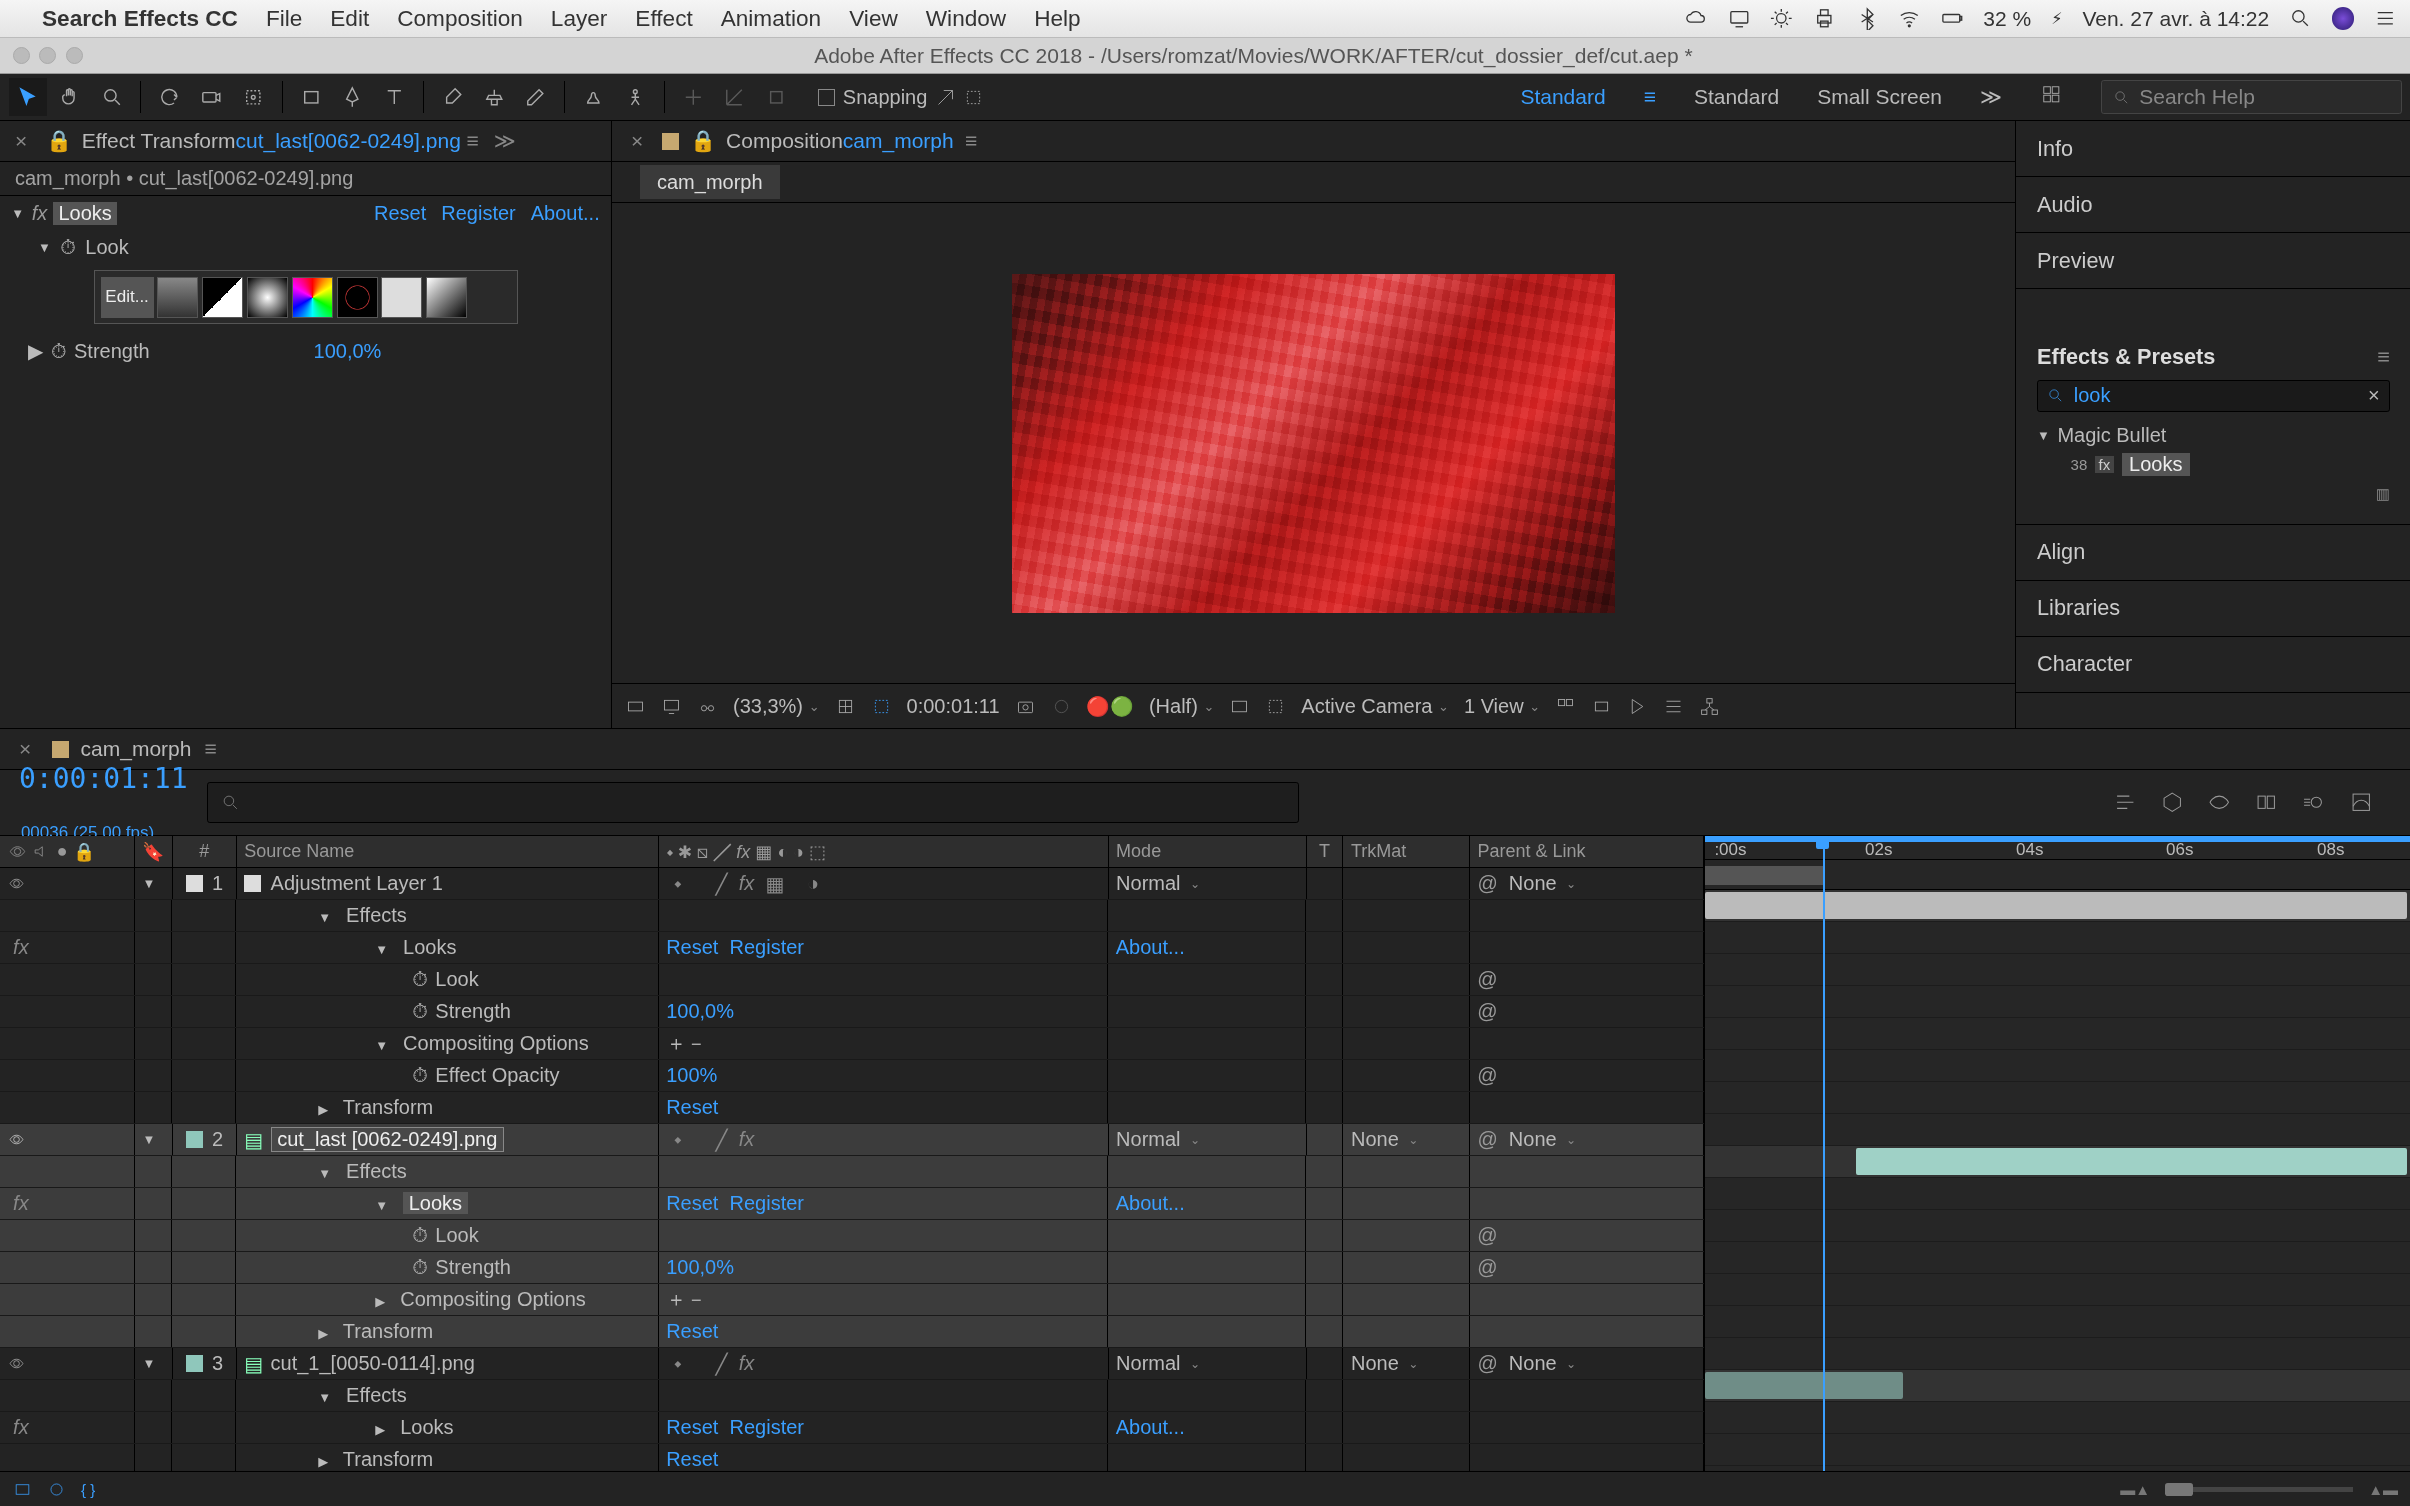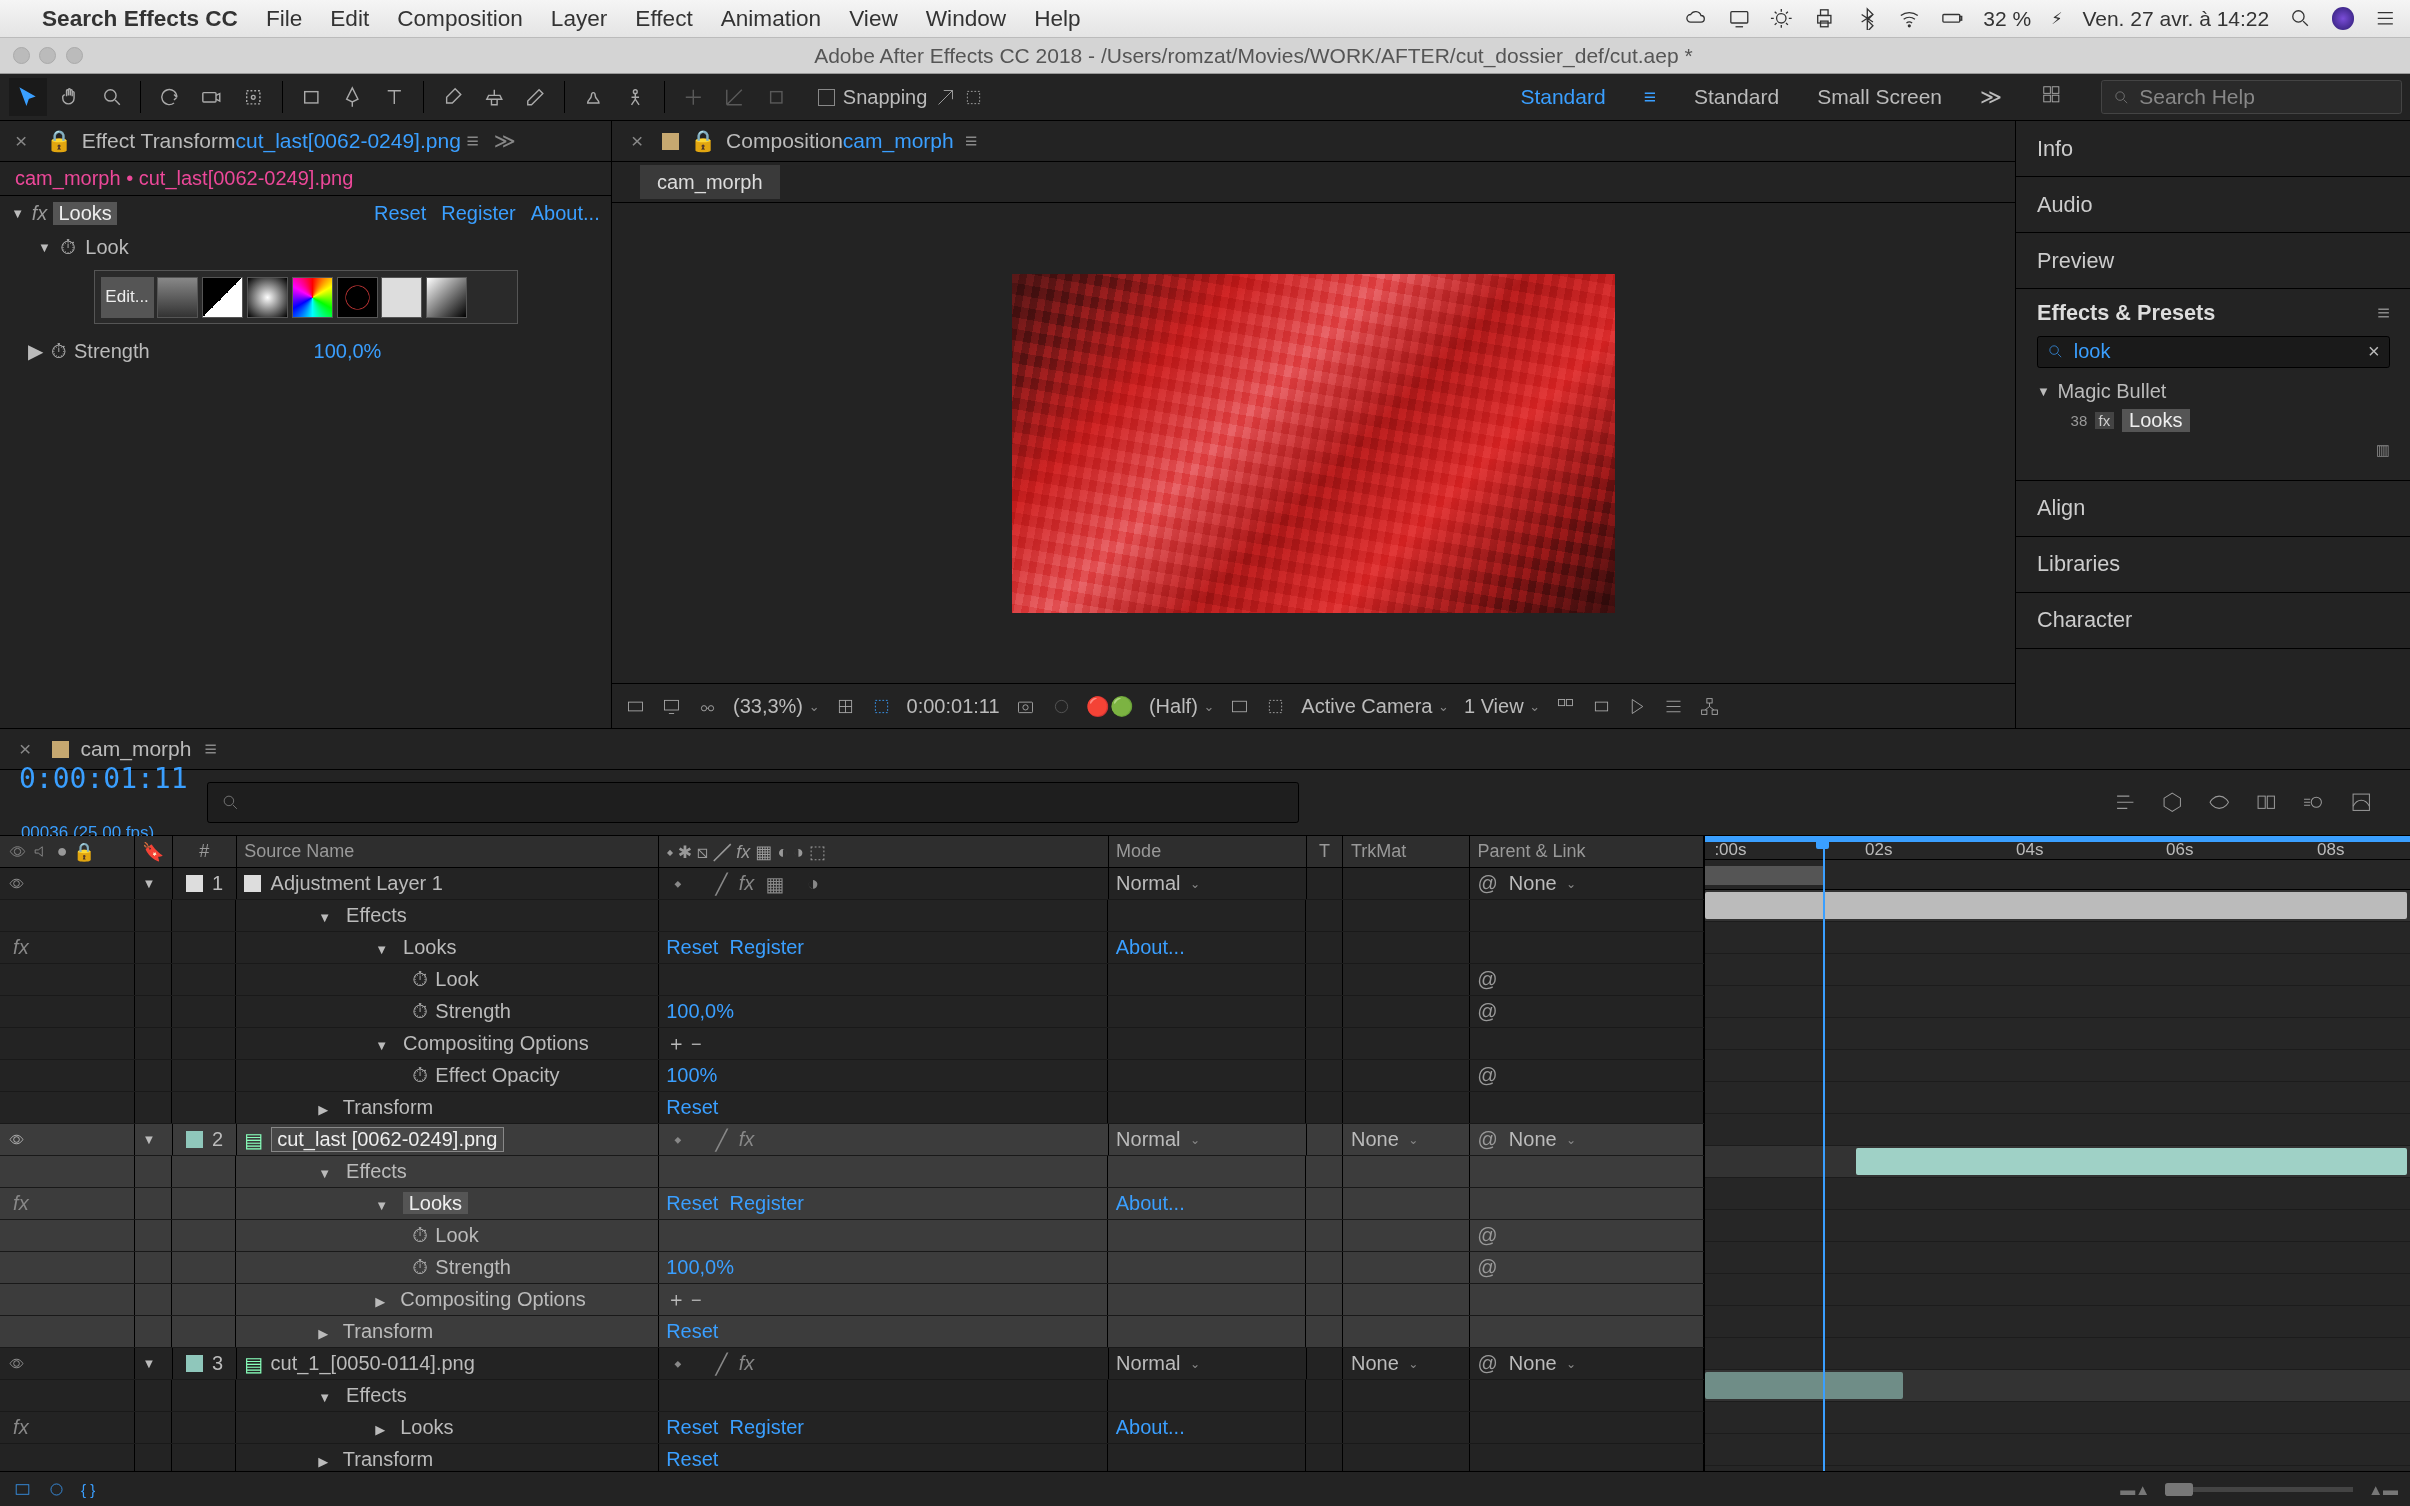--- a/index.html
+++ b/index.html
@@ -40,21 +40,21 @@
 
 
 .left{width:612px;background:#232323;border-right:0.9px solid #000;display:flex;flex-direction:column;}
 .panel-tab{height:41px;display:flex;align-items:center;padding:0 15px;font-size:21px;color:#bbb;border-bottom:0.9px solid #000;}
 .panel-tab .x{margin-right:19px;color:#888;}
 .panel-tab .lock{margin-right:9.4px;color:#888;}
 .panel-tab .name{color:#bbb;}
 .panel-tab .fname{color:#3a9fff;}
 .panel-tab .burger{color:#888;font-size:21px;margin-left:5.6px;}
 .panel-tab .dblchev{margin-left:15px;color:#888;}
-.left .sub{height:34px;display:flex;align-items:center;padding:0 15px;font-size:20px;color:#ec4899;border-bottom:0.9px solid #000;}
+.left .sub{height:34px;display:flex;align-items:center;padding:0 15px;font-size:20px;color:#a3a3a3;border-bottom:0.9px solid #000;}
 .left .fxrow{display:flex;align-items:center;padding:5.6px 11.3px;font-size:20px;}
 .left .fxrow .tri{color:#bbb;margin-right:7.5px;font-size:13px;}
 .left .fxrow .fx{font-style:italic;color:#999;margin-right:5.6px;}
 .left .fxrow .fxname{background:#555;color:#eee;padding:0 5.6px;}
 .left .fxrow .links{margin-left:auto;display:flex;gap:15px;}
 .left .fxrow .links span{color:#3a9fff;}
 .left .lookrow{display:flex;align-items:center;padding:5.6px 22.6px 5.6px 38px;font-size:20px;color:#bbb;}
 .left .lookrow .tri{margin-right:9.4px;font-size:13px;}
 .left .lookrow .stop{margin-right:9.4px;}
 .left .swatches{margin:5.6px 0 9.4px 94px;display:flex;border:0.9px solid #555;padding:5.6px;gap:3.8px;background:#2a2a2a;width:424px;}
@@ -80,21 +80,21 @@
   mix-blend-mode:overlay;}
 .center .viewbar{height:45px;border-top:0.9px solid #000;display:flex;align-items:center;padding:0 13px;gap:15px;font-size:20px;color:#bbb;}
 .center .viewbar svg{width:21px;height:21px;stroke:#aaa;fill:none;}
 .center .viewbar .dd{display:flex;align-items:center;gap:5.6px;}
 .center .viewbar .dd .chev{font-size:13px;color:#888;}
 
 
 .right-col{width:395px;background:#232323;display:flex;flex-direction:column;}
 .right-col .pnl{height:56px;border-bottom:0.9px solid #000;display:flex;align-items:center;padding:0 21px;font-size:21.7px;color:#ccc;}
 .right-col .ep{border-bottom:0.9px solid #000;padding:11.3px 21px;}
-.right-col .ep .title{font-size:21.7px;color:#ddd;font-weight:600;display:flex;align-items:center;}
+.right-col .ep .title{font-size:21.7px;color:#ddd;font-weight:600;display:flex;align-items:center;margin-top:44px;}
 .right-col .ep .title .burger{margin-left:auto;color:#888;}
 .right-col .ep .search{margin-top:9.4px;display:flex;align-items:center;background:#1a1a1a;border:0.9px solid #000;border-radius:2.8px;padding:3.8px 9.4px;}
 .right-col .ep .search svg{width:17px;height:17px;stroke:#3a9fff;fill:none;margin-right:9.4px;}
 .right-col .ep .search span{color:#3a9fff;font-size:20px;}
 .right-col .ep .search .xx{margin-left:auto;color:#bbb;}
 .right-col .ep .folder{margin-top:7.5px;font-size:20px;color:#bbb;display:flex;align-items:center;gap:7.5px;padding:3.8px 0;}
 .right-col .ep .folder .tri{font-size:13px;}
 .right-col .ep .item{margin-left:28px;display:flex;align-items:center;gap:7.5px;font-size:20px;padding:2.8px 5.6px;}
 .right-col .ep .item .sel{background:#555;padding:0 7.5px;color:#eee;}
 

